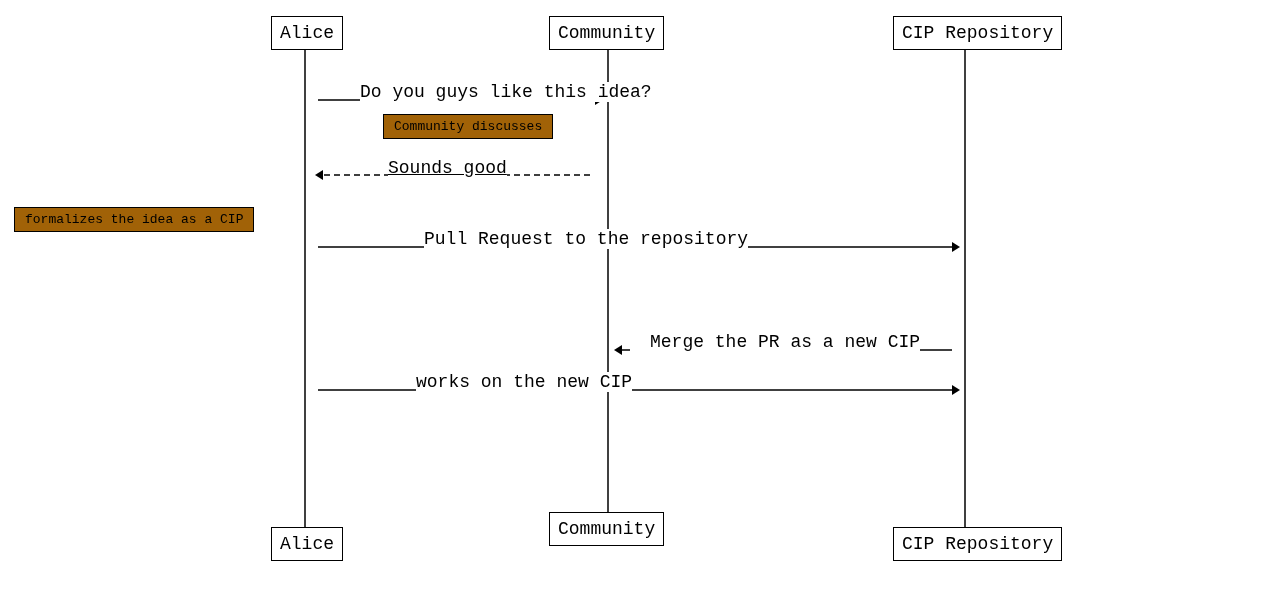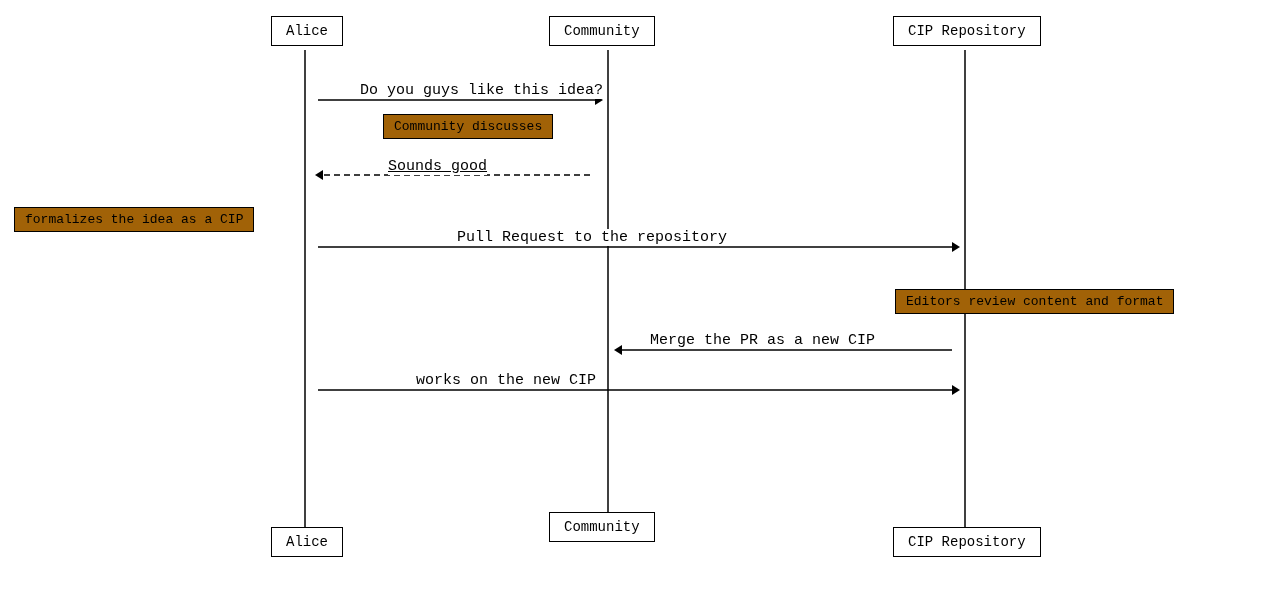--- a/index.html
+++ b/index.html
@@ -13,30 +13,30 @@
       position: relative;
     }
     .diagram {
       position: relative;
       width: 1268px;
       height: 598px;
     }
     .actor-box {
       position: absolute;
       border: 1.5px solid #000;
-      padding: 6px 14px;
+      padding: 6px 8px;
       background: #fff;
       font-family: 'Courier New', Courier, monospace;
-      font-size: 14px;
+      font-size: 18px;
       white-space: nowrap;
     }
     .arrow-label {
       position: absolute;
       font-family: 'Courier New', Courier, monospace;
-      font-size: 15px;
+      font-size: 18px;
       white-space: nowrap;
       background: #fff;
     }
     .note-box {
       position: absolute;
       border: 1.5px solid #000;
       padding: 4px 10px;
       background: #a16207;
       font-family: 'Courier New', Courier, monospace;
       font-size: 13px;
@@ -88,39 +88,36 @@
   <div class="actor-box" style="left: 893px; top: 16px;">
     <span>CIP Repository</span>
   </div>
 
   <div class="arrow-label" style="left: 360px; top: 82px;">
     Do you guys like this idea?
   </div>
   <div class="arrow-label" style="left: 388px; top: 158px; text-decoration: underline;">
     Sounds good
   </div>
-  <div class="arrow-label" style="left: 457px; top: 229px;">
+  <div class="arrow-label" style="left: 424px; top: 229px;">
     Pull Request to the repository
   </div>
   <div class="arrow-label" style="left: 630px; top: 332px; padding-left: 20px;">
     Merge the PR as a new CIP
   </div>
   <div class="arrow-label" style="left: 416px; top: 372px;">
     works on the new CIP
   </div>
 
   <div class="note-box" style="left: 383px; top: 114px;">
     <span>Community discusses</span>
   </div>
   <div class="note-box" style="left: 14px; top: 207px;">
     <span>formalizes the idea as a CIP</span>
   </div>
-  <div class="note-box" style="left: 895px; top: 289px;">
-    <span>Editors review content and format</span>
-  </div>
 
   <div class="actor-box" style="left: 271px; top: 527px;">
     <span>Alice</span>
   </div>
   <div class="actor-box" style="left: 549px; top: 512px;">
     <span>Community</span>
   </div>
   <div class="actor-box" style="left: 893px; top: 527px;">
     <span>CIP Repository</span>
   </div>

